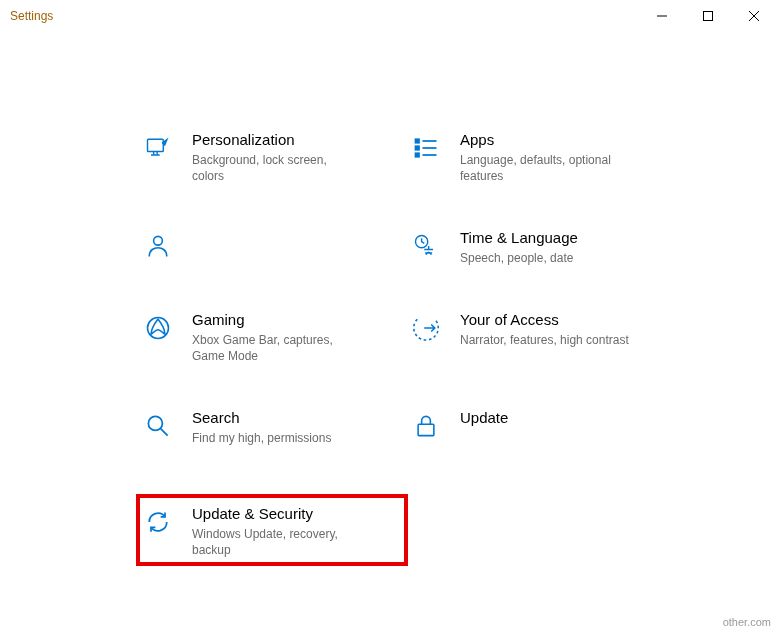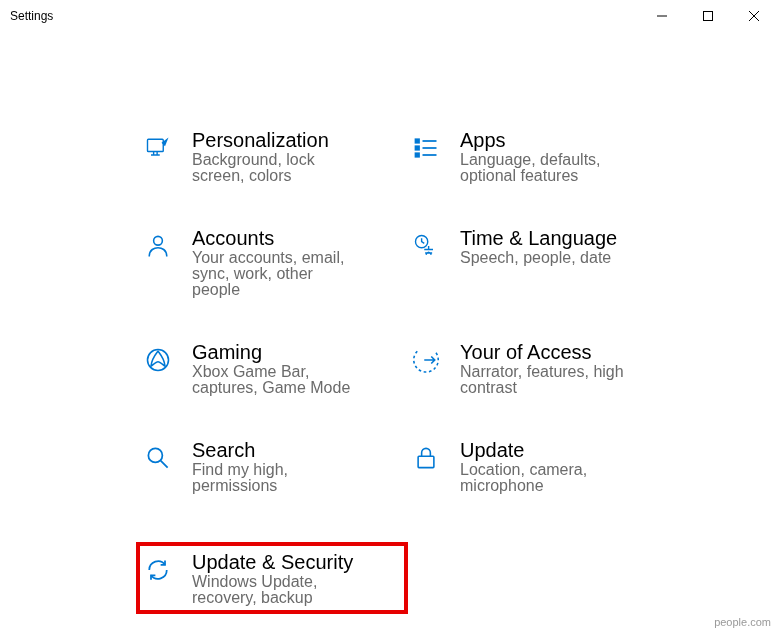--- a/index.html
+++ b/index.html
@@ -17,21 +17,21 @@
     }
     .titlebar {
       height: 32px;
       display: flex;
       align-items: center;
       justify-content: space-between;
       padding-left: 10px;
     }
     .titlebar-title {
       font-size: 12px;
-      color: #000000;
+      color: #a16207;
     }
     .window-controls {
       display: flex;
     }
     .window-btn {
       width: 46px;
       height: 32px;
       display: flex;
       align-items: center;
       justify-content: center;
@@ -61,28 +61,28 @@
     }
     .icon-box svg {
       width: 28px;
       height: 28px;
     }
     .category-text {
       flex: 1;
       padding-top: 2px;
     }
     .category-title {
-      font-size: 20px;
+      font-size: 15px;
       color: #000;
       font-weight: 400;
       line-height: 20px;
       margin-bottom: 2px;
     }
     .category-desc {
-      font-size: 16px;
+      font-size: 12px;
       color: #6b6b6b;
       line-height: 16px;
       max-width: 170px;
     }
     .highlight {
       outline: 4px solid #e60000;
       outline-offset: -2px;
     }
     .row-update {
       margin-top: 14px;
@@ -152,24 +152,20 @@
     </div>
   </div>
 
   <div class="category">
     <div class="icon-box">
       <svg viewBox="0 0 32 32" fill="none" stroke="currentColor" stroke-width="1.8">
         <circle cx="16" cy="10" r="5"></circle>
         <path d="M6 28 C6 20 12 18 16 18 C20 18 26 20 26 28"></path>
       </svg>
     </div>
-    <div class="category-text">
-      <div class="category-title">Accounts</div>
-      <div class="category-desc">Your accounts, email, sync, work, other people</div>
-    </div>
   </div>
 
   <div class="category">
     <div class="icon-box">
       <svg viewBox="0 0 32 32" fill="none" stroke="currentColor" stroke-width="1.6">
         <circle cx="11" cy="11" r="7"></circle>
         <path d="M11 7 L11 11 L14 13"></path>
         <path d="M14 20 L24 20 M19 16 L19 20 M16 26 C18 22 20 22 22 26 M15 24 L23 24"></path>
       </svg>
     </div>
@@ -220,32 +216,31 @@
 
   <div class="category">
     <div class="icon-box">
       <svg viewBox="0 0 32 32" fill="none" stroke="currentColor" stroke-width="1.8">
         <rect x="7" y="14" width="18" height="13" rx="1"></rect>
         <path d="M11 14 L11 10 A5 5 0 0 1 21 10 L21 14"></path>
       </svg>
     </div>
     <div class="category-text">
       <div class="category-title">Update</div>
-      <div class="category-desc">Location, camera, microphone</div>
     </div>
   </div>
 
   <div class="category highlight row-update">
     <div class="icon-box">
       <svg viewBox="0 0 32 32" fill="none" stroke="currentColor" stroke-width="2">
         <path d="M6 16 A10 10 0 0 1 24 10 M26 16 A10 10 0 0 1 8 22"></path>
         <path d="M24 5 L24 10 L19 10 M8 27 L8 22 L13 22"></path>
       </svg>
     </div>
     <div class="category-text">
       <div class="category-title">Update &amp; Security</div>
       <div class="category-desc">Windows Update, recovery, backup</div>
     </div>
   </div>
 
 </div>
 
-<div class="watermark">people.com</div>
+<div class="watermark">other.com</div>
 
 </body></html>

